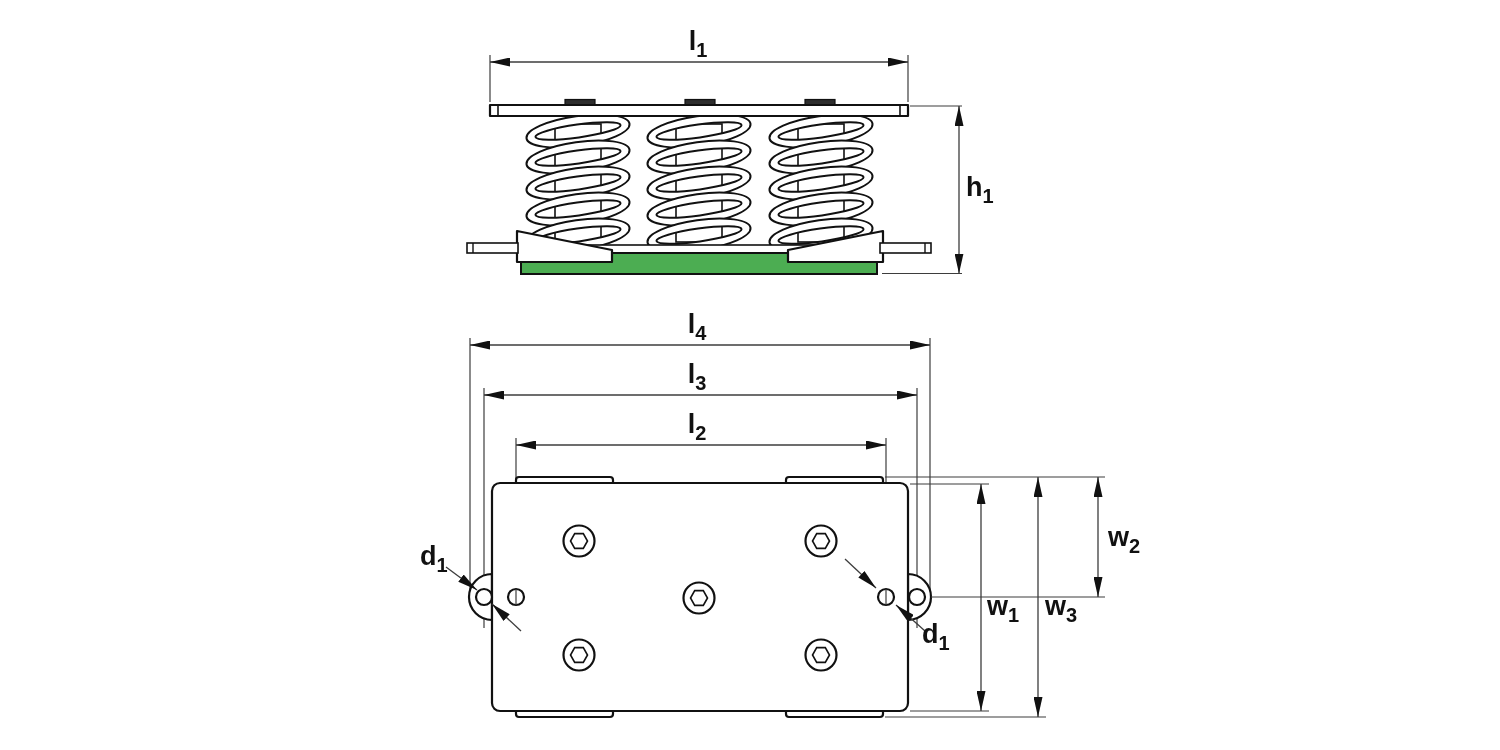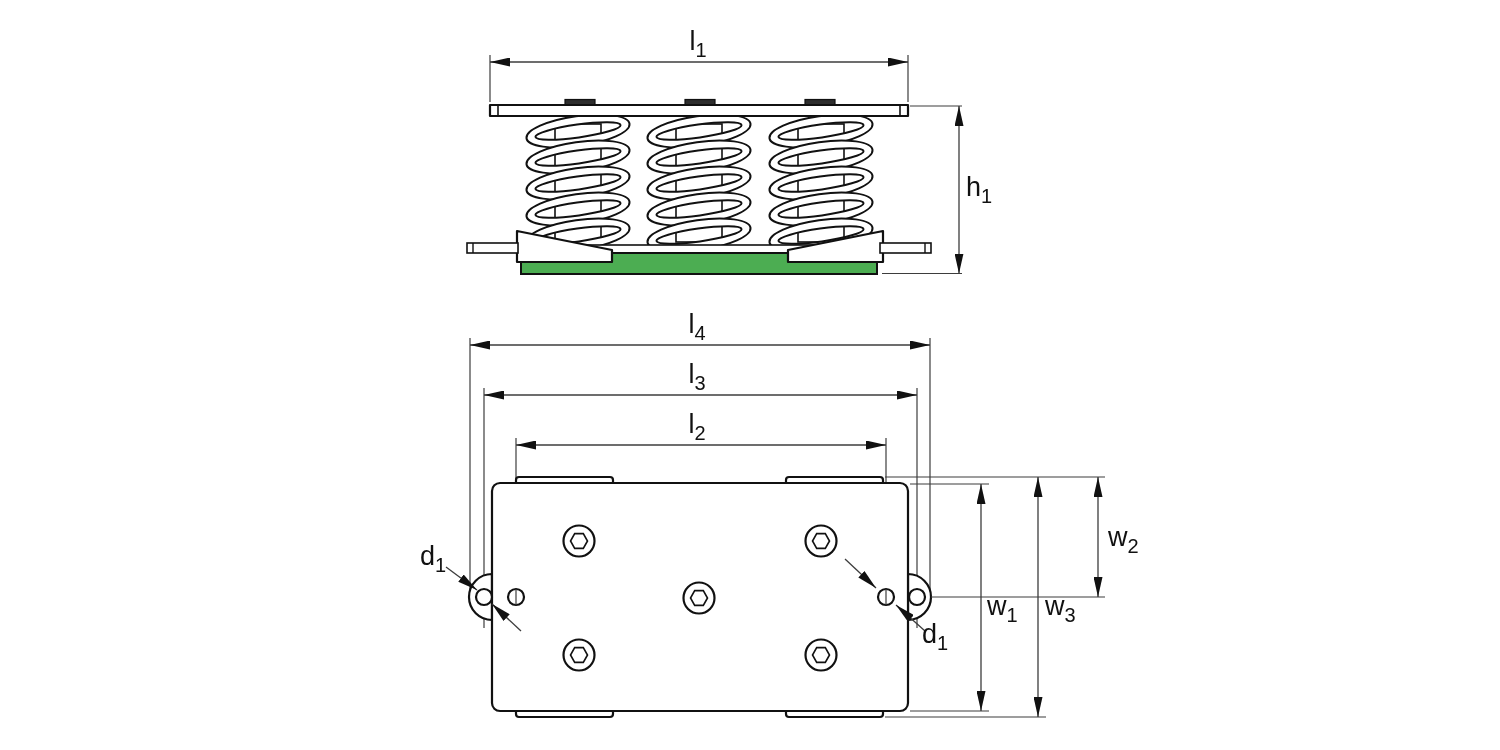--- a/index.html
+++ b/index.html
@@ -1,16 +1,16 @@
 <!DOCTYPE html>
 <html><head>
 <meta charset="utf-8">
 <style>
   html,body{margin:0;padding:0;background:#fff;}
-  .stage{position:relative;width:1269px;height:750px;background:#fff;overflow:hidden;}
+  .stage{position:relative;width:1269px;height:750px;background:#fff;overflow:hidden;font-weight:bold;}
   svg{display:block;}
   .obj{stroke:#111;stroke-width:2.2;fill:#fff;stroke-linejoin:round;}
   .obj-thin{stroke:#111;stroke-width:1.6;fill:#fff;}
   .dim{stroke:#3d3d3d;stroke-width:1.3;fill:none;}
   .ext{stroke:#3d3d3d;stroke-width:1.2;fill:none;}
   .coil{fill:#fff;fill-rule:evenodd;stroke:#111;stroke-width:2;}
   text{font-family:"Liberation Sans","DejaVu Sans",sans-serif;font-size:27px;fill:#111;}
   .sub{font-size:20px;}
 </style>
 </head>

